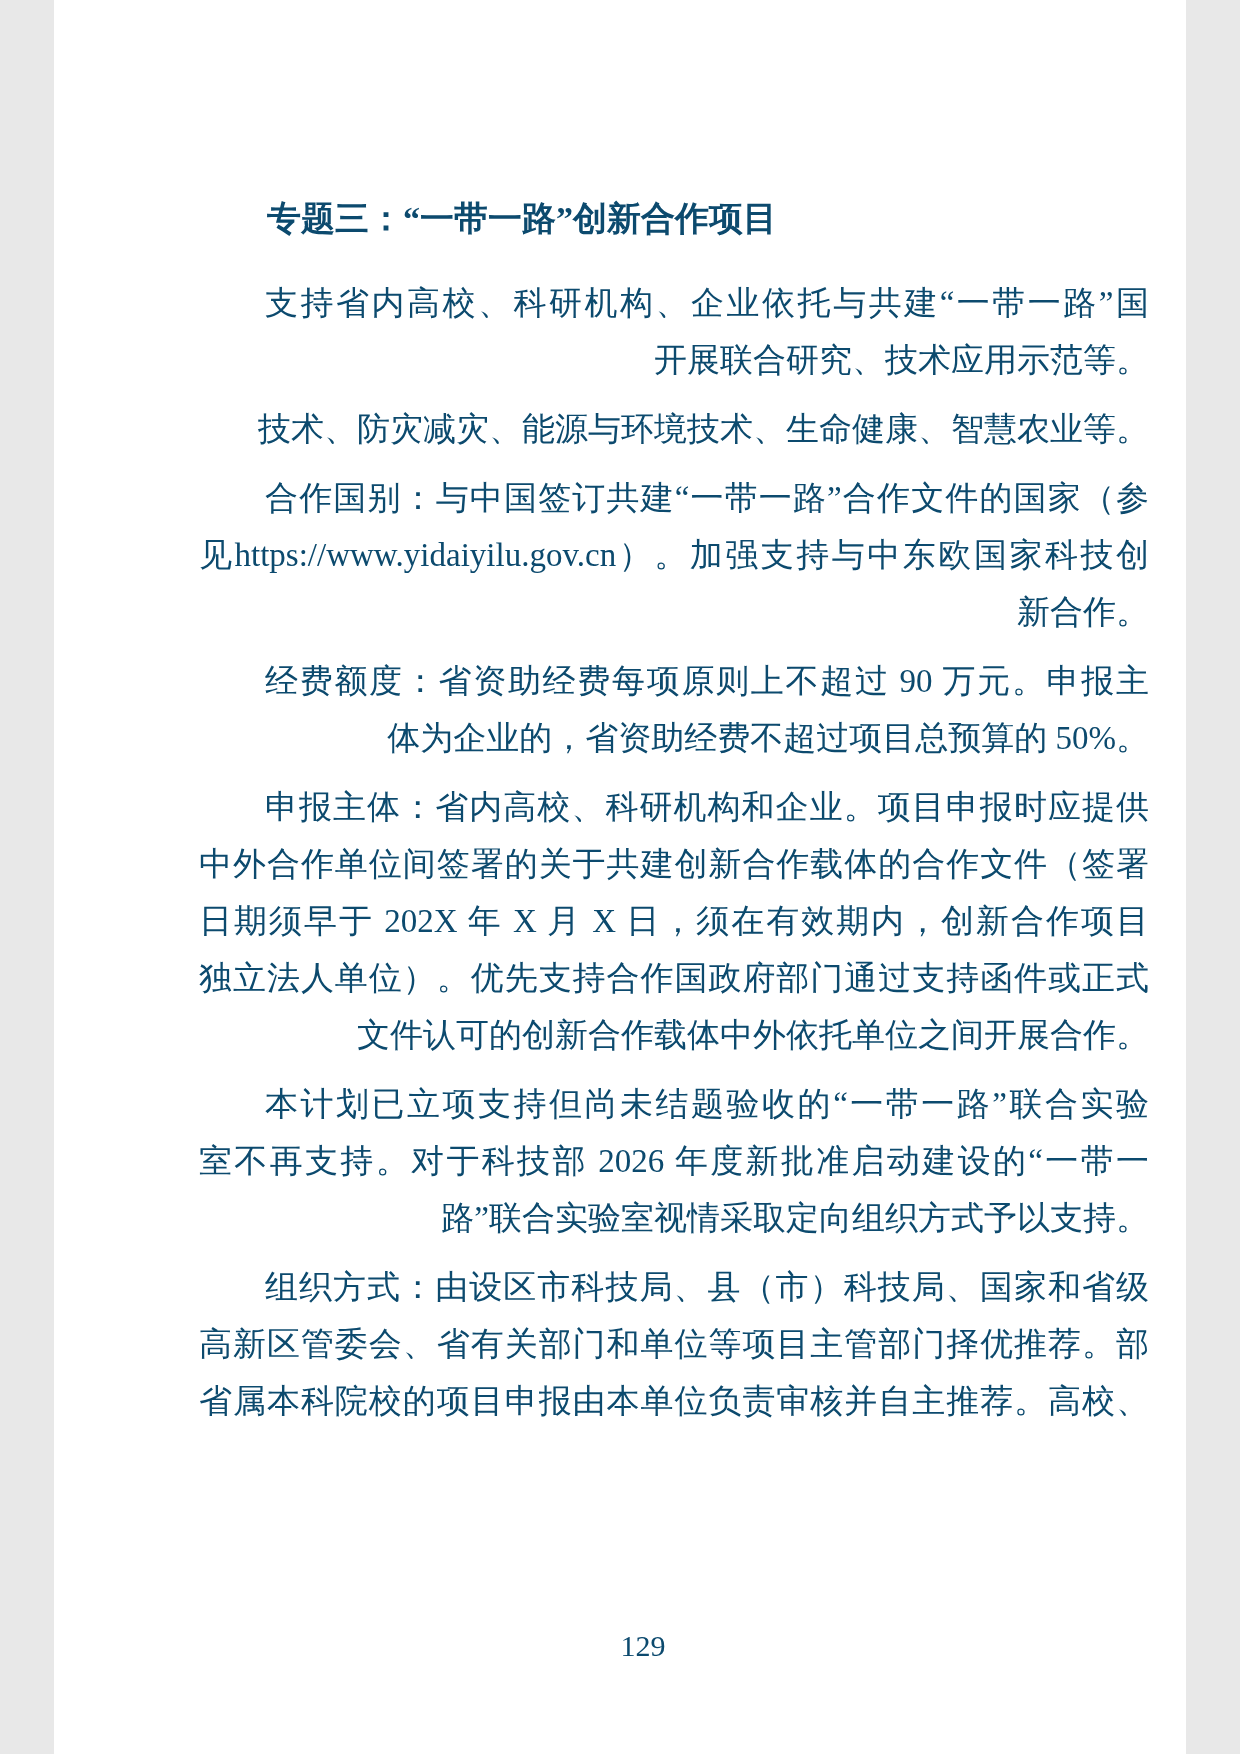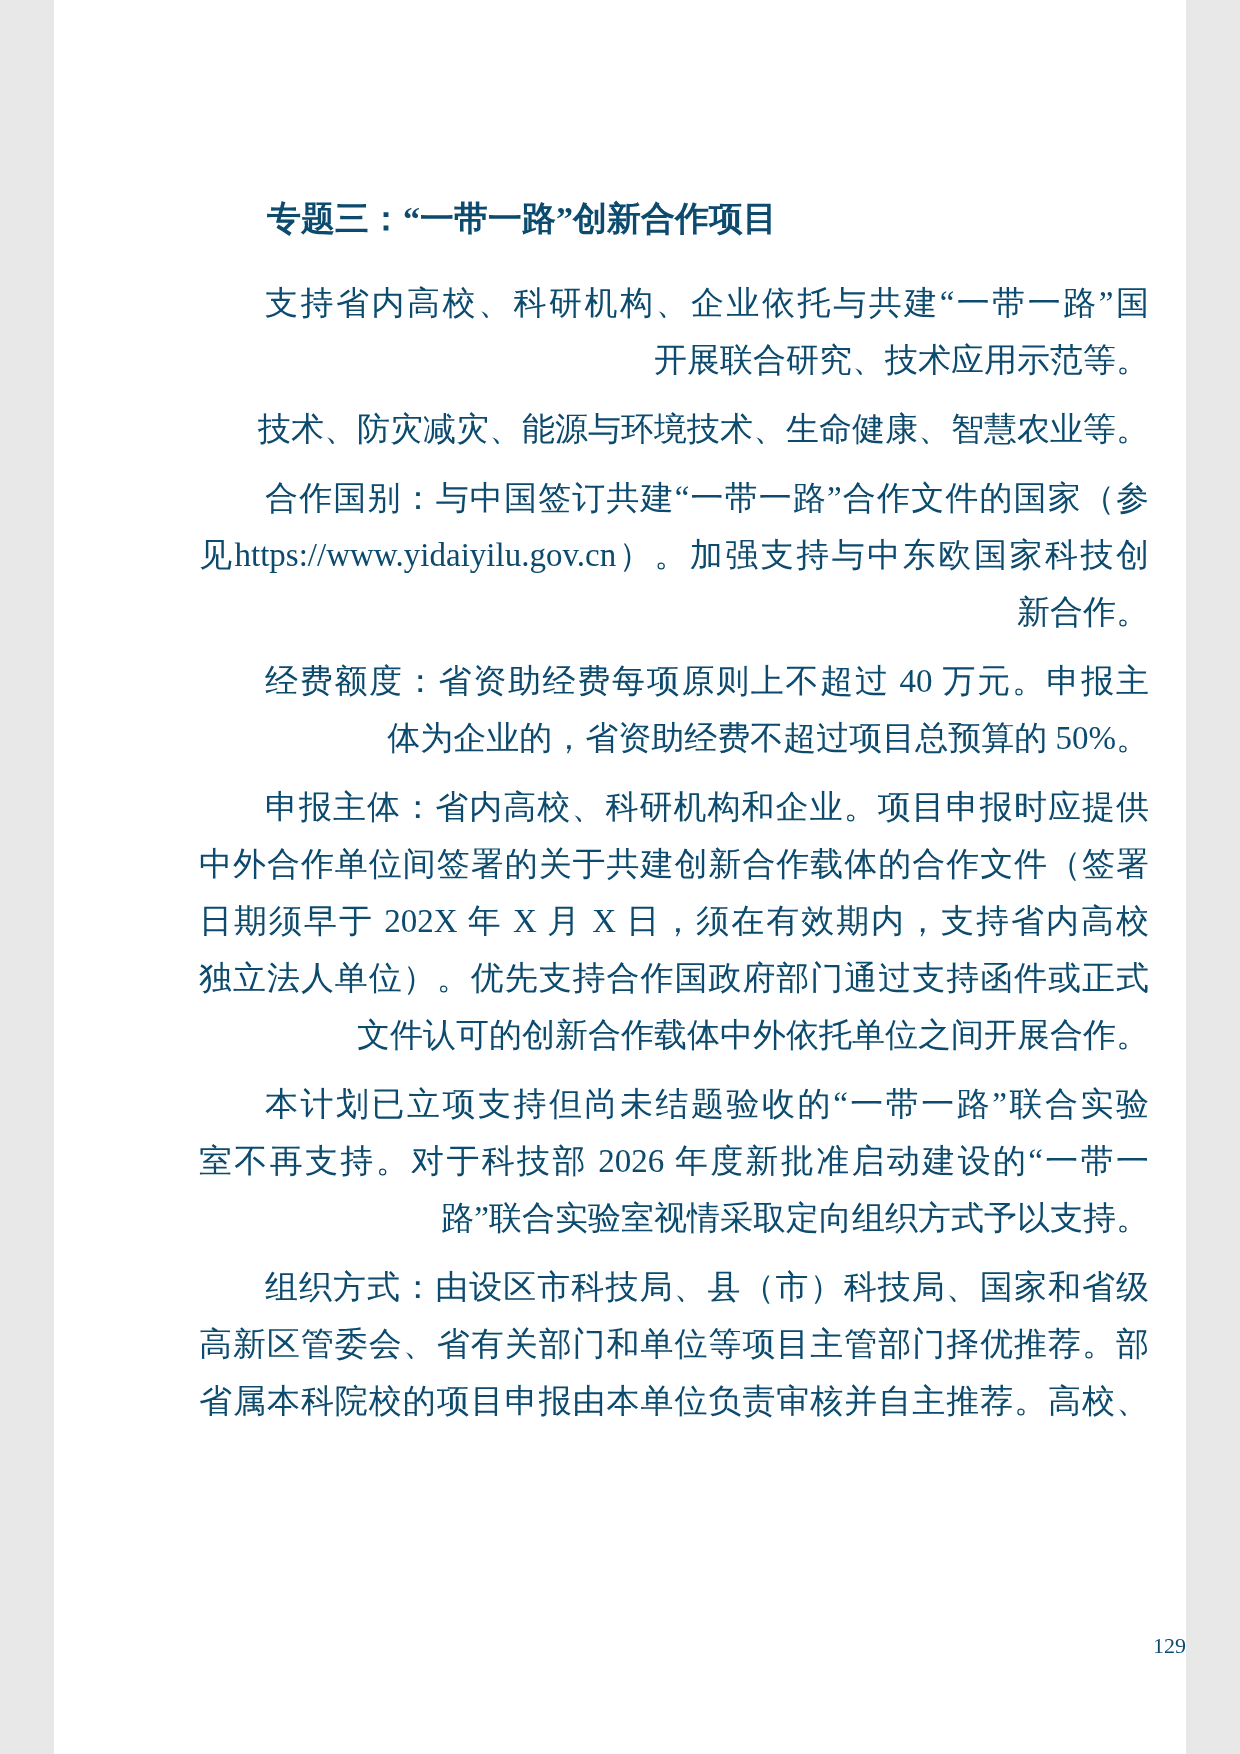--- a/index.html
+++ b/index.html
@@ -46,43 +46,44 @@
   }
   .line.para-end {
     margin-bottom: 12px;
     text-align: right;
   }
   .page-number {
     position: absolute;
     left: 0;
     top: 1628px;
     width: 100%;
-    text-align: right;
-    font-size: 22px;
+    text-align: center;
+    font-size: 30px;
     line-height: 36px;
+    padding-left: 23px;
   }
 </style>
 </head>
 <body>
 
 <div class="page">
   <div class="content">
     <div class="heading">专题三：“一带一路”创新合作项目</div>
     <div>
         <div class="line indent justify">支持省内高校、科研机构、企业依托与共建“一带一路”国</div>
         <div class="line para-end">开展联合研究、技术应用示范等。</div>
         <div class="line para-end">技术、防灾减灾、能源与环境技术、生命健康、智慧农业等。</div>
         <div class="line indent justify">合作国别：与中国签订共建“一带一路”合作文件的国家（参</div>
         <div class="line justify">见https://www.yidaiyilu.gov.cn）。加强支持与中东欧国家科技创</div>
         <div class="line para-end">新合作。</div>
-        <div class="line indent justify">经费额度：省资助经费每项原则上不超过 40 万元。申报主</div>
+        <div class="line indent justify">经费额度：省资助经费每项原则上不超过 90 万元。申报主</div>
         <div class="line para-end">体为企业的，省资助经费不超过项目总预算的 50%。</div>
         <div class="line indent justify">申报主体：省内高校、科研机构和企业。项目申报时应提供</div>
         <div class="line justify">中外合作单位间签署的关于共建创新合作载体的合作文件（签署</div>
-        <div class="line justify">日期须早于 202X 年 X 月 X 日，须在有效期内，支持省内高校</div>
+        <div class="line justify">日期须早于 202X 年 X 月 X 日，须在有效期内，创新合作项目</div>
         <div class="line justify">独立法人单位）。优先支持合作国政府部门通过支持函件或正式</div>
         <div class="line para-end">文件认可的创新合作载体中外依托单位之间开展合作。</div>
         <div class="line indent justify">本计划已立项支持但尚未结题验收的“一带一路”联合实验</div>
         <div class="line justify">室不再支持。对于科技部 2026 年度新批准启动建设的“一带一</div>
         <div class="line para-end">路”联合实验室视情采取定向组织方式予以支持。</div>
         <div class="line indent justify">组织方式：由设区市科技局、县（市）科技局、国家和省级</div>
         <div class="line justify">高新区管委会、省有关部门和单位等项目主管部门择优推荐。部</div>
         <div class="line justify">省属本科院校的项目申报由本单位负责审核并自主推荐。高校、</div>
       </div>
   </div>

